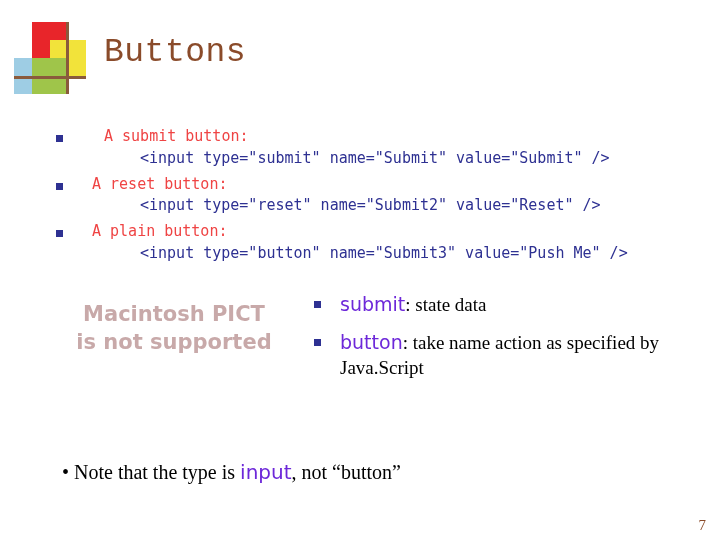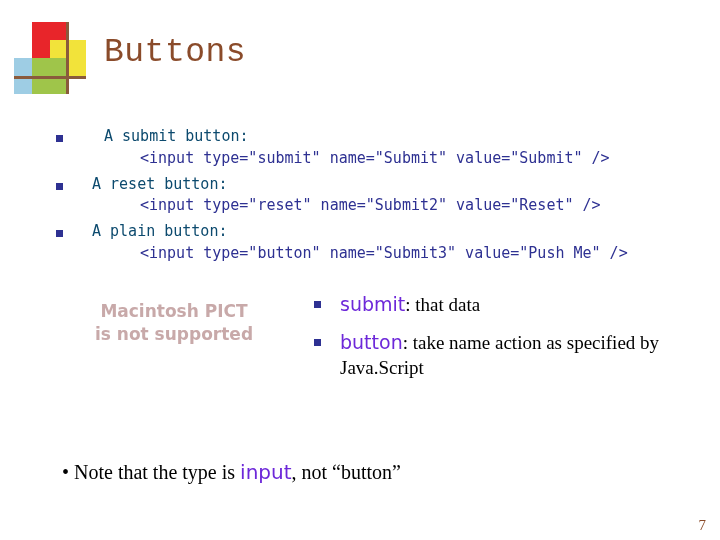--- a/index.html
+++ b/index.html
@@ -74,21 +74,21 @@
   .bullet-sq {
     position: absolute;
     left: 0px;
     top: 9px;
     width: 7px;
     height: 7px;
     background: #2e3192;
     font-size: 0;
   }
   .code-line1 {
-    color: #0c4a6e;
+    color: #ef4444;
     font-family: "DejaVu Sans Mono", monospace;
     font-size: 15px;
     padding-left: 48px;
     line-height: 1.45;
   }
   .code-line2 {
     color: #2e3192;
     font-family: "DejaVu Sans Mono", monospace;
     font-size: 15px;
     padding-left: 84px;
@@ -99,21 +99,21 @@
 
   
   .pict {
     position: absolute;
     left: 40px;
     top: 300px;
     width: 268px;
     text-align: center;
     color: #c8a9a9;
     font-family: "DejaVu Sans", sans-serif;
-    font-size: 17px;
+    font-size: 21px;
     line-height: 1.35;
     font-weight: bold;
   }
 
   
   .rlist {
     position: absolute;
     left: 306px;
     top: 292px;
     width: 410px;
@@ -204,21 +204,21 @@
 
 <div class="pict">
   <div>Macintosh PICT</div>
   <div>is not supported</div>
 </div>
 
 <div class="rlist">
 
   <div class="rlist-item">
     <span class="bullet-sq2"></span>
-    <span class="kw">submit</span><span>: that data</span>
+    <span class="kw">submit</span><span>: state data</span>
   </div>
 
 
   <div class="rlist-item">
     <span class="bullet-sq2"></span>
     <span class="kw">button</span><span>: take name action as specified by Java.Script</span>
   </div>
 
 </div>
 

